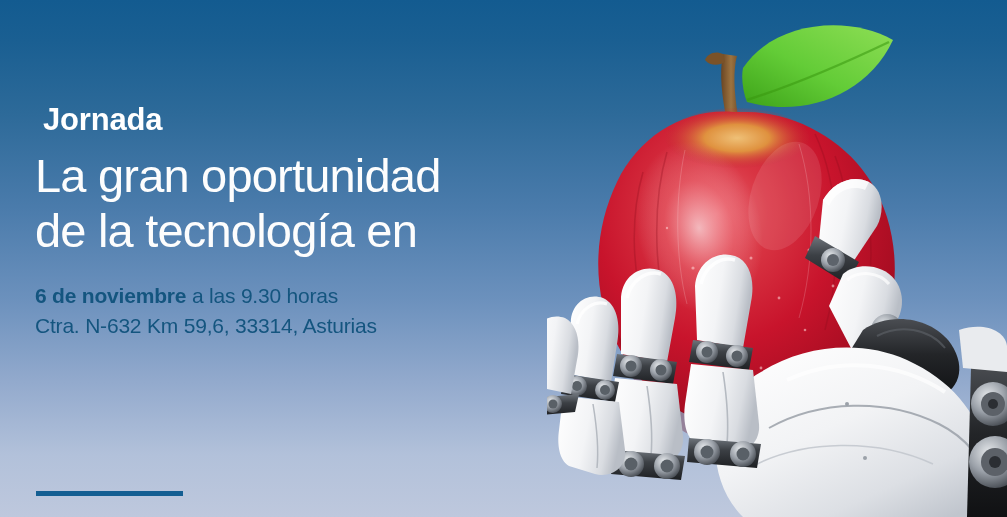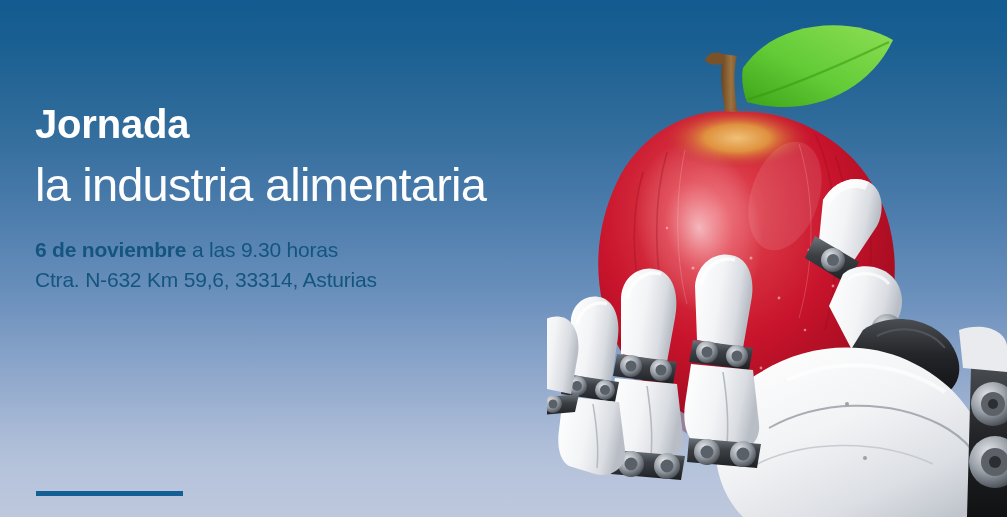--- a/index.html
+++ b/index.html
@@ -30,26 +30,26 @@
   
   .text-block {
     position: absolute;
     left: 35px;
     top: 104px;
     width: 560px;
     z-index: 40;
   }
 
   .kicker {
-    font-size: 40px;
+    font-size: 31px;
     font-weight: bold;
     color: #ffffff;
     letter-spacing: -0.2px;
     line-height: 1.0;
-    margin: 0 0 14px 0;
+    margin: 0 0 14px 8px;
   }
 
   .headline {
     font-size: 47px;
     font-weight: 300;
     color: #fdfdfd;
     line-height: 1.17;
     letter-spacing: -0.8px;
     margin: 0;
     white-space: nowrap;
@@ -312,21 +312,22 @@
 
       </g>
     </svg>
   </div>
 
   <div class="text-block">
 
     <div class="kicker">Jornada</div>
 
     <h1 class="headline">
-      <span class="hl-line">la industria alimentaria</span>
+      <span class="hl-line">La gran oportunidad</span>
+      <span class="hl-line">de la tecnología en</span>
     </h1>
 
     <div class="details">
       <span class="d-line"><b>6 de noviembre</b><span> a las 9.30 horas</span></span>
       <span class="d-line">Ctra. N-632 Km 59,6, 33314, Asturias</span>
     </div>
   </div>
 
   <div class="rule"></div>
 </div>

